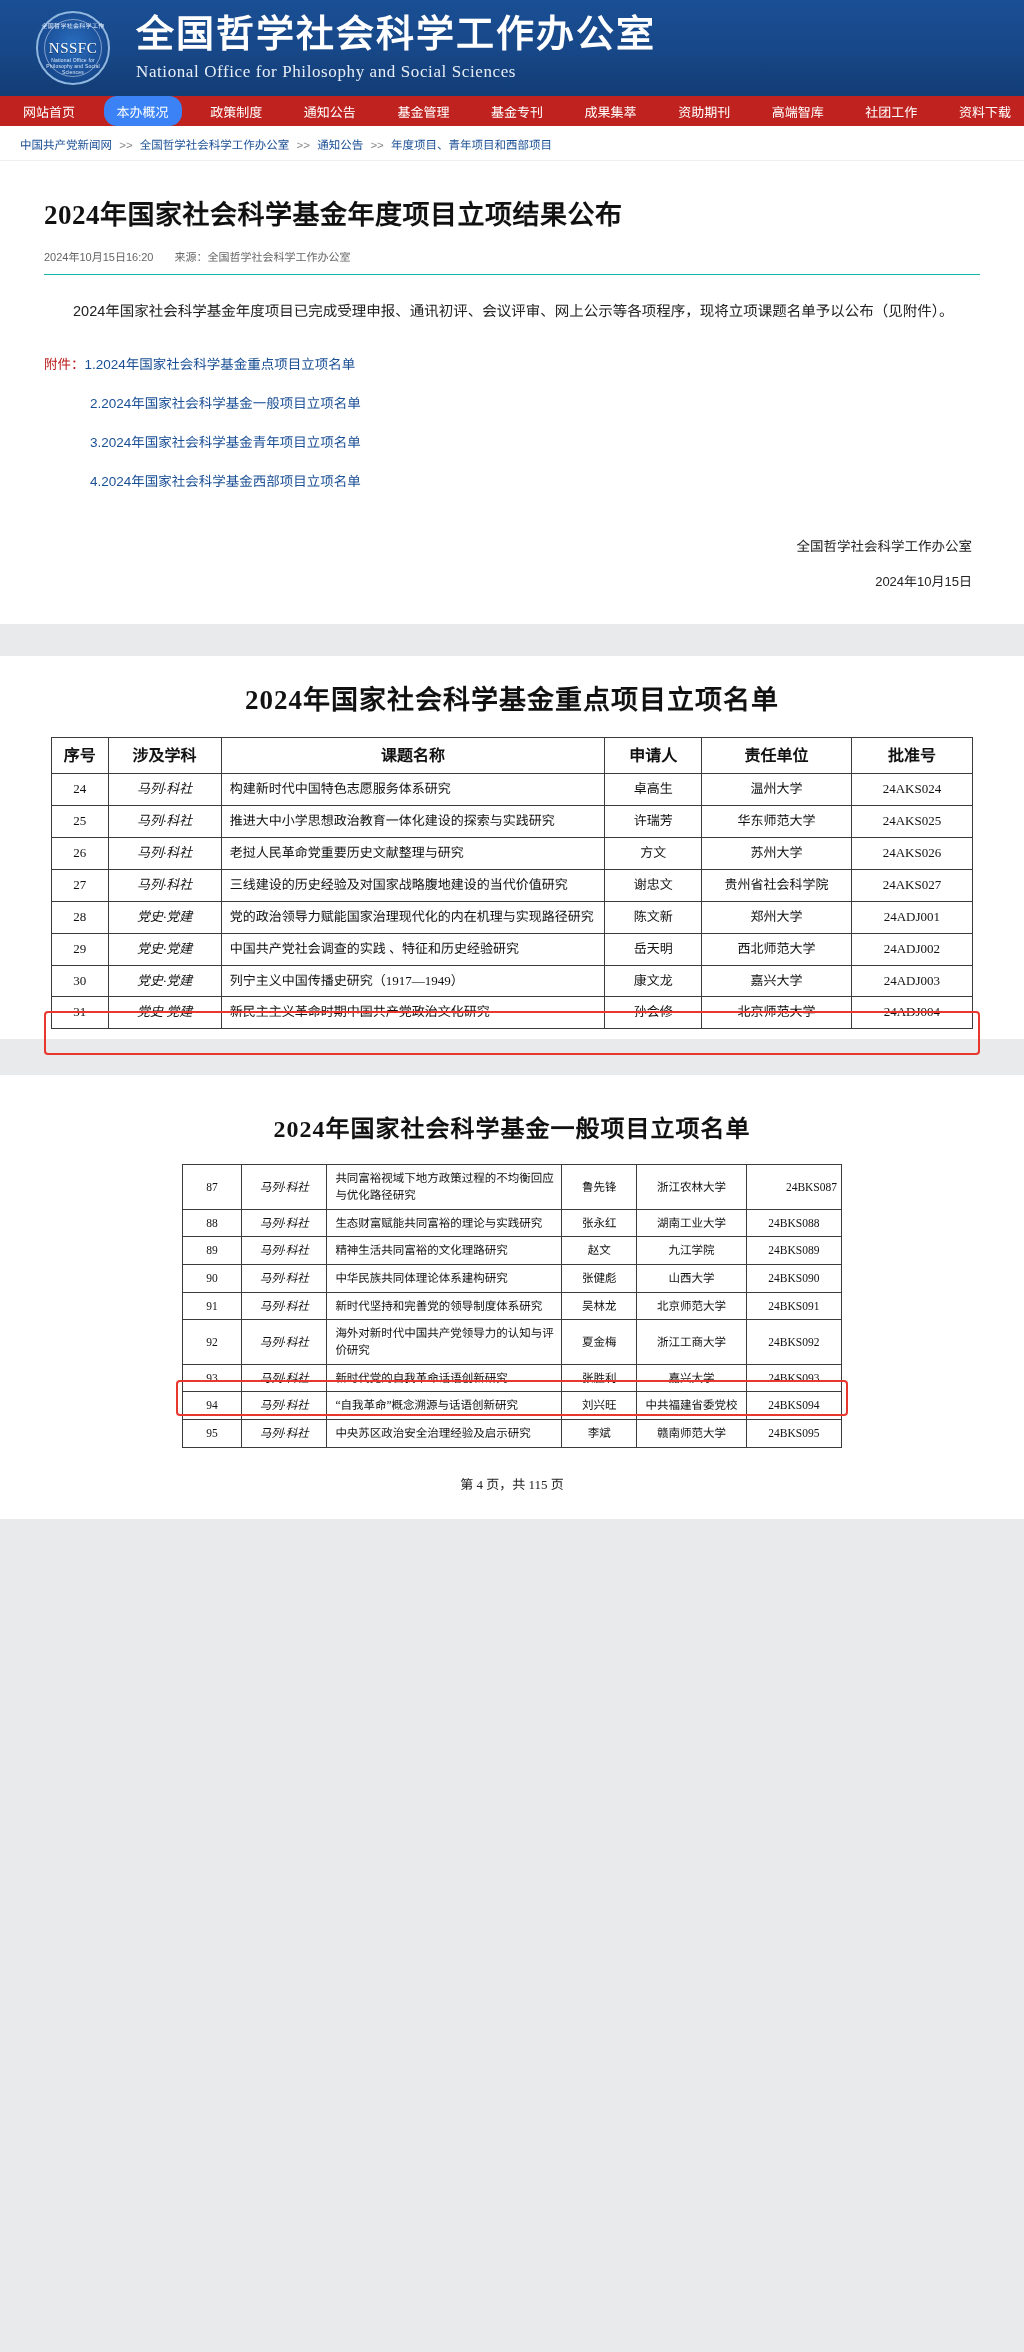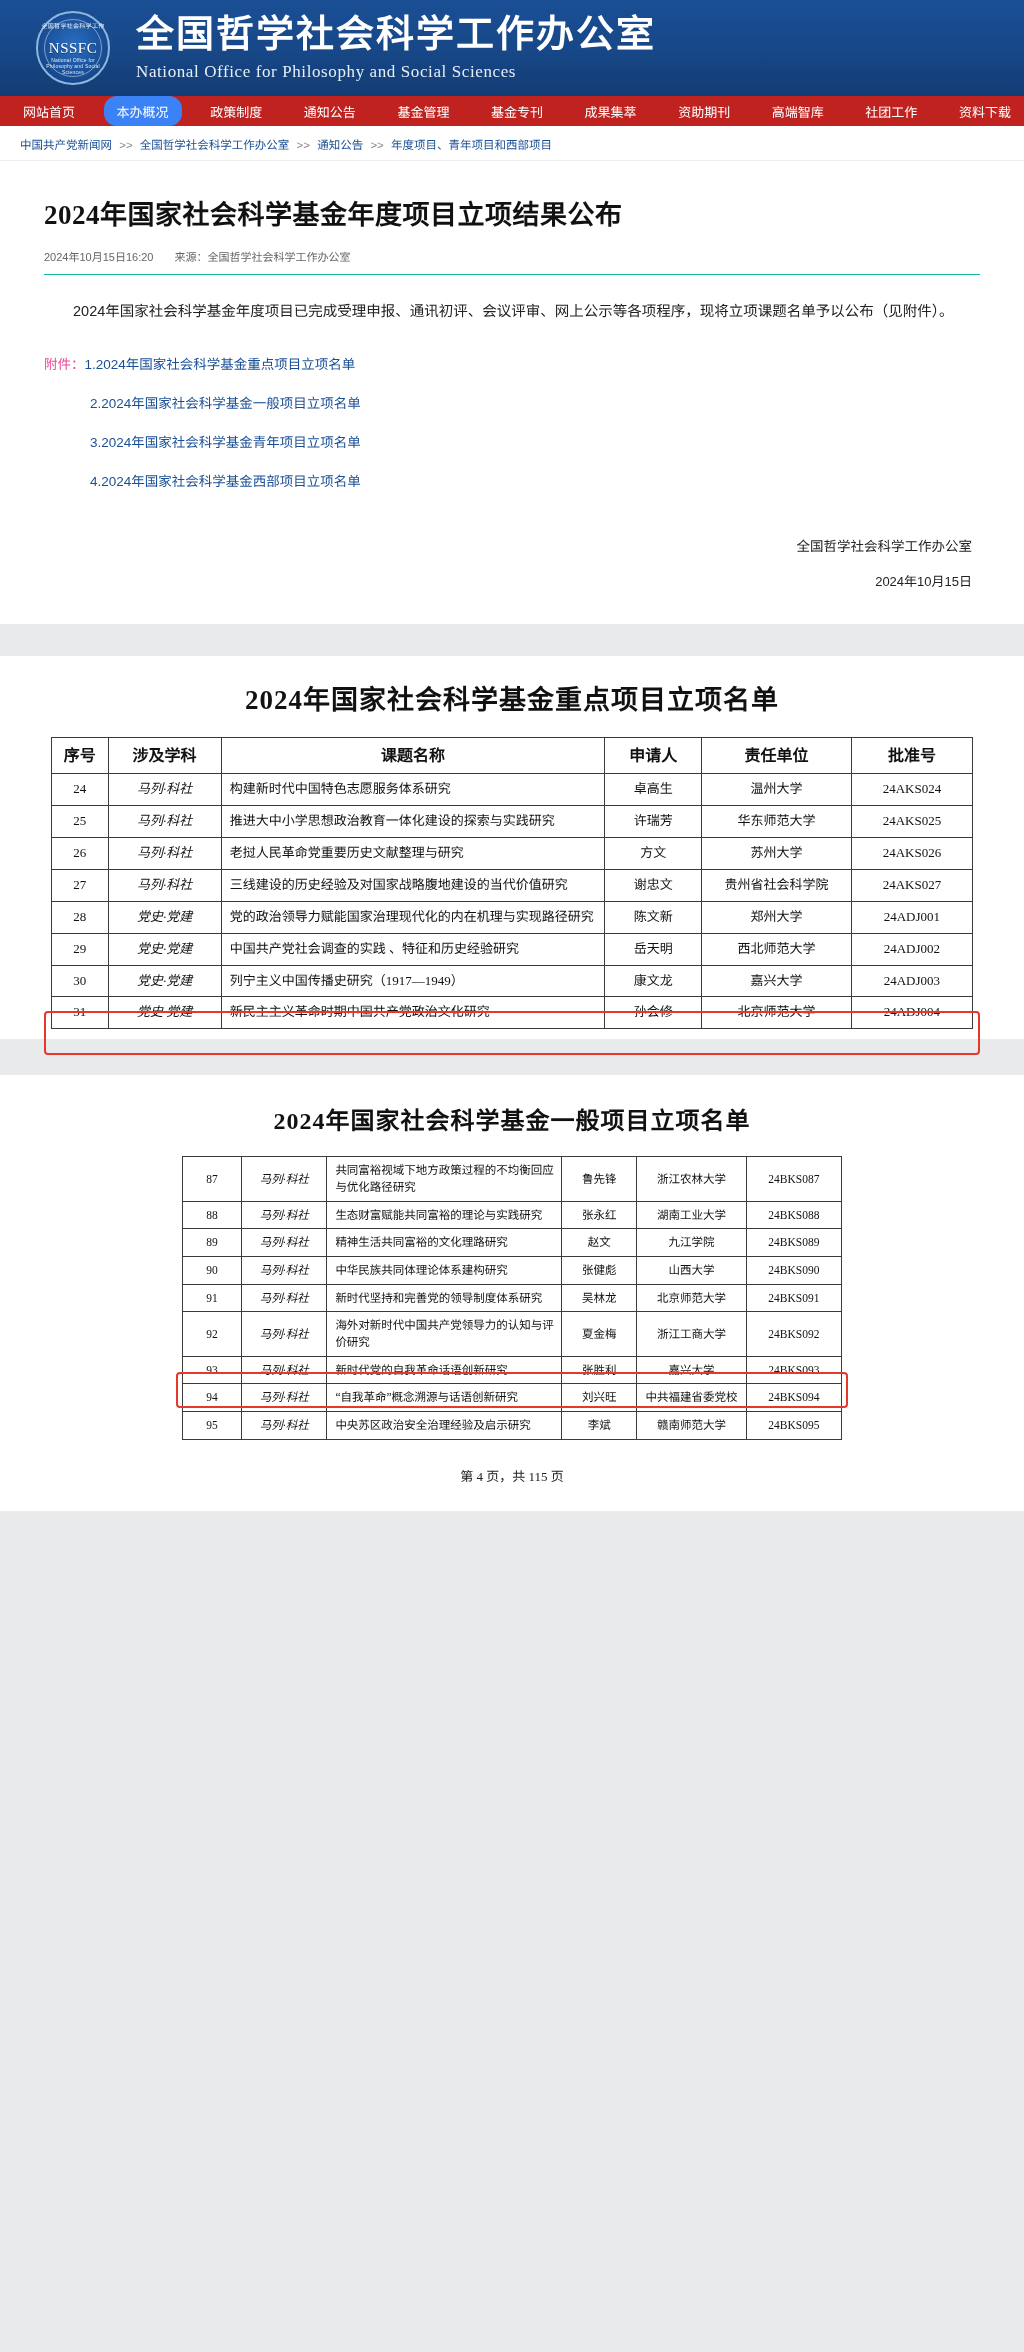--- a/index.html
+++ b/index.html
@@ -117,21 +117,21 @@
     color: #222;
     margin: 22px 0 6px 0;
     text-indent: 2em;
   }
   .attach-list { margin: 18px 0 0 0; }
   .attach-row {
     font-size: 13.5px;
     line-height: 2.9;
     color: #1a4f95;
   }
-  .attach-row .lead { color: #ec4899; }
+  .attach-row .lead { color: #b91c1c; }
   .attach-row a { color: #1a4f95; text-decoration: none; }
   .attach-row.indent { padding-left: 3.4em; }
   .signature {
     text-align: right;
     font-size: 13.5px;
     color: #222;
     margin-top: 34px;
     padding-right: 8px;
   }
   .sign-date {
@@ -141,21 +141,21 @@
     margin-top: 16px;
     padding-right: 8px;
   }
 
   
   .scan {
     background: #ffffff;
     margin-top: 18px;
     padding: 22px 0 10px 0;
   }
-  .scan.second { margin-top: 22px; padding-top: 26px; }
+  .scan.second { margin-top: 22px; padding-top: 34px; }
   .scan-title {
     text-align: center;
     font-family: "Liberation Serif", "DejaVu Serif", serif;
     font-weight: bold;
     font-size: 27px;
     color: #111;
     letter-spacing: 1px;
     margin-bottom: 20px;
   }
   .scan.second .scan-title { font-size: 24px; }
@@ -185,21 +185,21 @@
   table.list .c-disc { width: 112px; }
   table.list .c-name { width: 380px; }
   table.list .c-appl { width: 96px; }
   table.list .c-org  { width: 148px; }
   table.list .c-no   { width: 120px; }
   table.list.t2 .c-seq  { width: 60px; }
   table.list.t2 .c-disc { width: 86px; }
   table.list.t2 .c-name { width: 240px; }
   table.list.t2 .c-appl { width: 76px; }
   table.list.t2 .c-org  { width: 112px; }
-  table.list.t2 .c-no   { width: 96px; }
+  table.list.t2 .c-no   { width: 96px; text-align: right; }
 
   tr.highlight td { position: relative; }
   .hl-wrap { position: relative; }
   .hl-box {
     position: absolute;
     border: 2.5px solid #e8372c;
     border-radius: 4px;
     pointer-events: none;
   }
   .footer-page {

